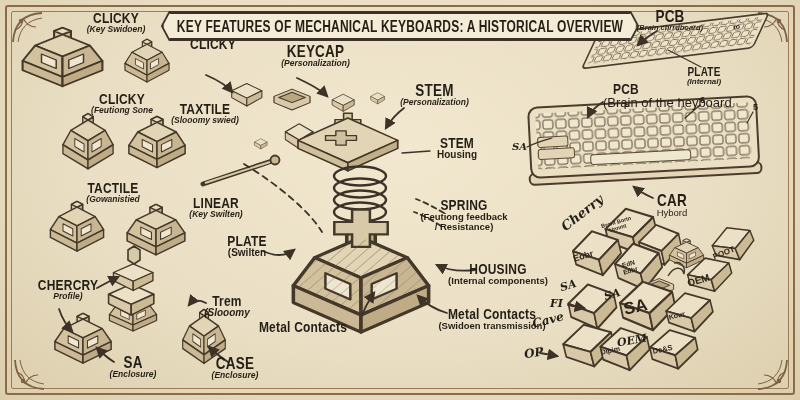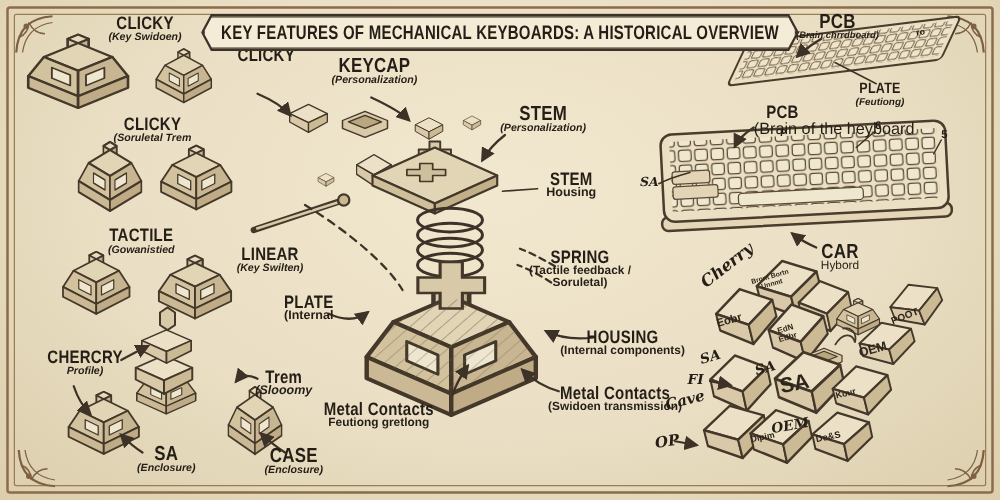--- a/index.html
+++ b/index.html
@@ -205,21 +205,25 @@
 
   <div class="lbl" style="left:56px;top:11px;width:120px">
     <span class="t">CLICKY</span>
     <span class="s">(Key Swidoen)</span>
   </div>
   <div class="lbl" style="left:176px;top:37px;width:74px">
     <span class="t">CLICKY</span>
   </div>
   <div class="lbl" style="left:72px;top:92px;width:100px">
     <span class="t">CLICKY</span>
-    <span class="s">(Soruletal Trem</span>
+    <span class="s">(Feutiong Sone</span>
+  </div>
+  <div class="lbl" style="left:155px;top:102px;width:100px">
+    <span class="t">TAXTILE</span>
+    <span class="s">(Slooomy swied)</span>
   </div>
   <div class="lbl" style="left:63px;top:181px;width:100px">
     <span class="t">TACTILE</span>
     <span class="s">(Gowanistied</span>
   </div>
   <div class="lbl" style="left:18px;top:278px;width:100px">
     <span class="t">CHERCRY</span>
     <span class="s">Profile)</span>
   </div>
   <div class="lbl" style="left:170px;top:196px;width:92px">
@@ -233,57 +237,56 @@
   <div class="lbl" style="left:192px;top:294px;width:70px">
     <span class="t" style="font-size:12px">Trem</span>
     <span class="s" style="font-size:10px">(Slooomy</span>
   </div>
   <div class="lbl lg" style="left:195px;top:356px;width:80px">
     <span class="t">CASE</span>
     <span class="s">(Enclosure)</span>
   </div>
   <div class="lbl md" style="left:238px;top:320px;width:130px">
     <span class="t">Metal Contacts</span>
-    <span class="s">Feutiong gretlong</span>
-  </div>
-  <div class="lbl lg" style="left:252px;top:44px;width:95px">
+  </div>
+  <div class="lbl lg" style="left:268px;top:44px;width:95px">
     <span class="t">KEYCAP</span>
     <span class="s">(Personalization)</span>
   </div>
   <div class="lbl lg" style="left:382px;top:83px;width:105px">
     <span class="t">STEM</span>
     <span class="s">(Personalization)</span>
   </div>
   <div class="lbl" style="left:422px;top:136px;width:70px">
     <span class="t">STEM</span>
     <span class="s" style="font-size:10px;font-style:normal;font-weight:700">Housing</span>
   </div>
   <div class="lbl" style="left:418px;top:198px;width:92px">
     <span class="t">SPRING</span>
-    <span class="s" style="font-size:9.5px;font-style:normal;font-weight:700">(Tactile feedback / Soruletal)</span>
+    <span class="s" style="font-size:9.5px;font-style:normal;font-weight:700">(Feutiong feedback / Resistance)</span>
   </div>
   <div class="lbl" style="left:442px;top:262px;width:112px">
     <span class="t">HOUSING</span>
     <span class="s" style="font-size:9.5px;font-style:normal;font-weight:700">(Internal components)</span>
   </div>
   <div class="lbl md" style="left:436px;top:307px;width:112px">
     <span class="t">Metal Contacts</span>
     <span class="s" style="font-weight:600;font-style:normal">(Swidoen transmission)</span>
   </div>
   <div class="lbl" style="left:216px;top:234px;width:62px">
     <span class="t">PLATE</span>
-    <span class="s" style="font-size:10px;font-style:normal;font-weight:700">(Internal</span>
+    <span class="s" style="font-size:10px;font-style:normal;font-weight:700">(Swilten</span>
   </div>
   <div class="lbl lg" style="left:628px;top:9px;width:84px">
     <span class="t">PCB</span>
     <span class="s" style="font-size:7.5px">(Brain chrrdboard)</span>
   </div>
   <div class="lbl" style="left:668px;top:66px;width:72px">
     <span class="t" style="font-size:10px">PLATE</span>
-    <span class="s" style="font-size:8px">(Feutiong)</span>
+    <span class="s" style="font-size:8px">(Internal)</span>
   </div>
   <div class="lbl" style="left:603px;top:82px;width:140px;text-align:left">
     <span class="t" style="margin-left:10px">PCB</span>
     <span class="s" style="font-size:13px;font-style:normal;font-weight:400">(Brain of the heyboard</span>
   </div>
   <div class="lbl lg" style="left:642px;top:193px;width:60px">
     <span class="t">CAR</span>
     <span class="s" style="font-size:9.5px;font-style:normal;font-weight:400">Hybord</span>
   </div>
 

